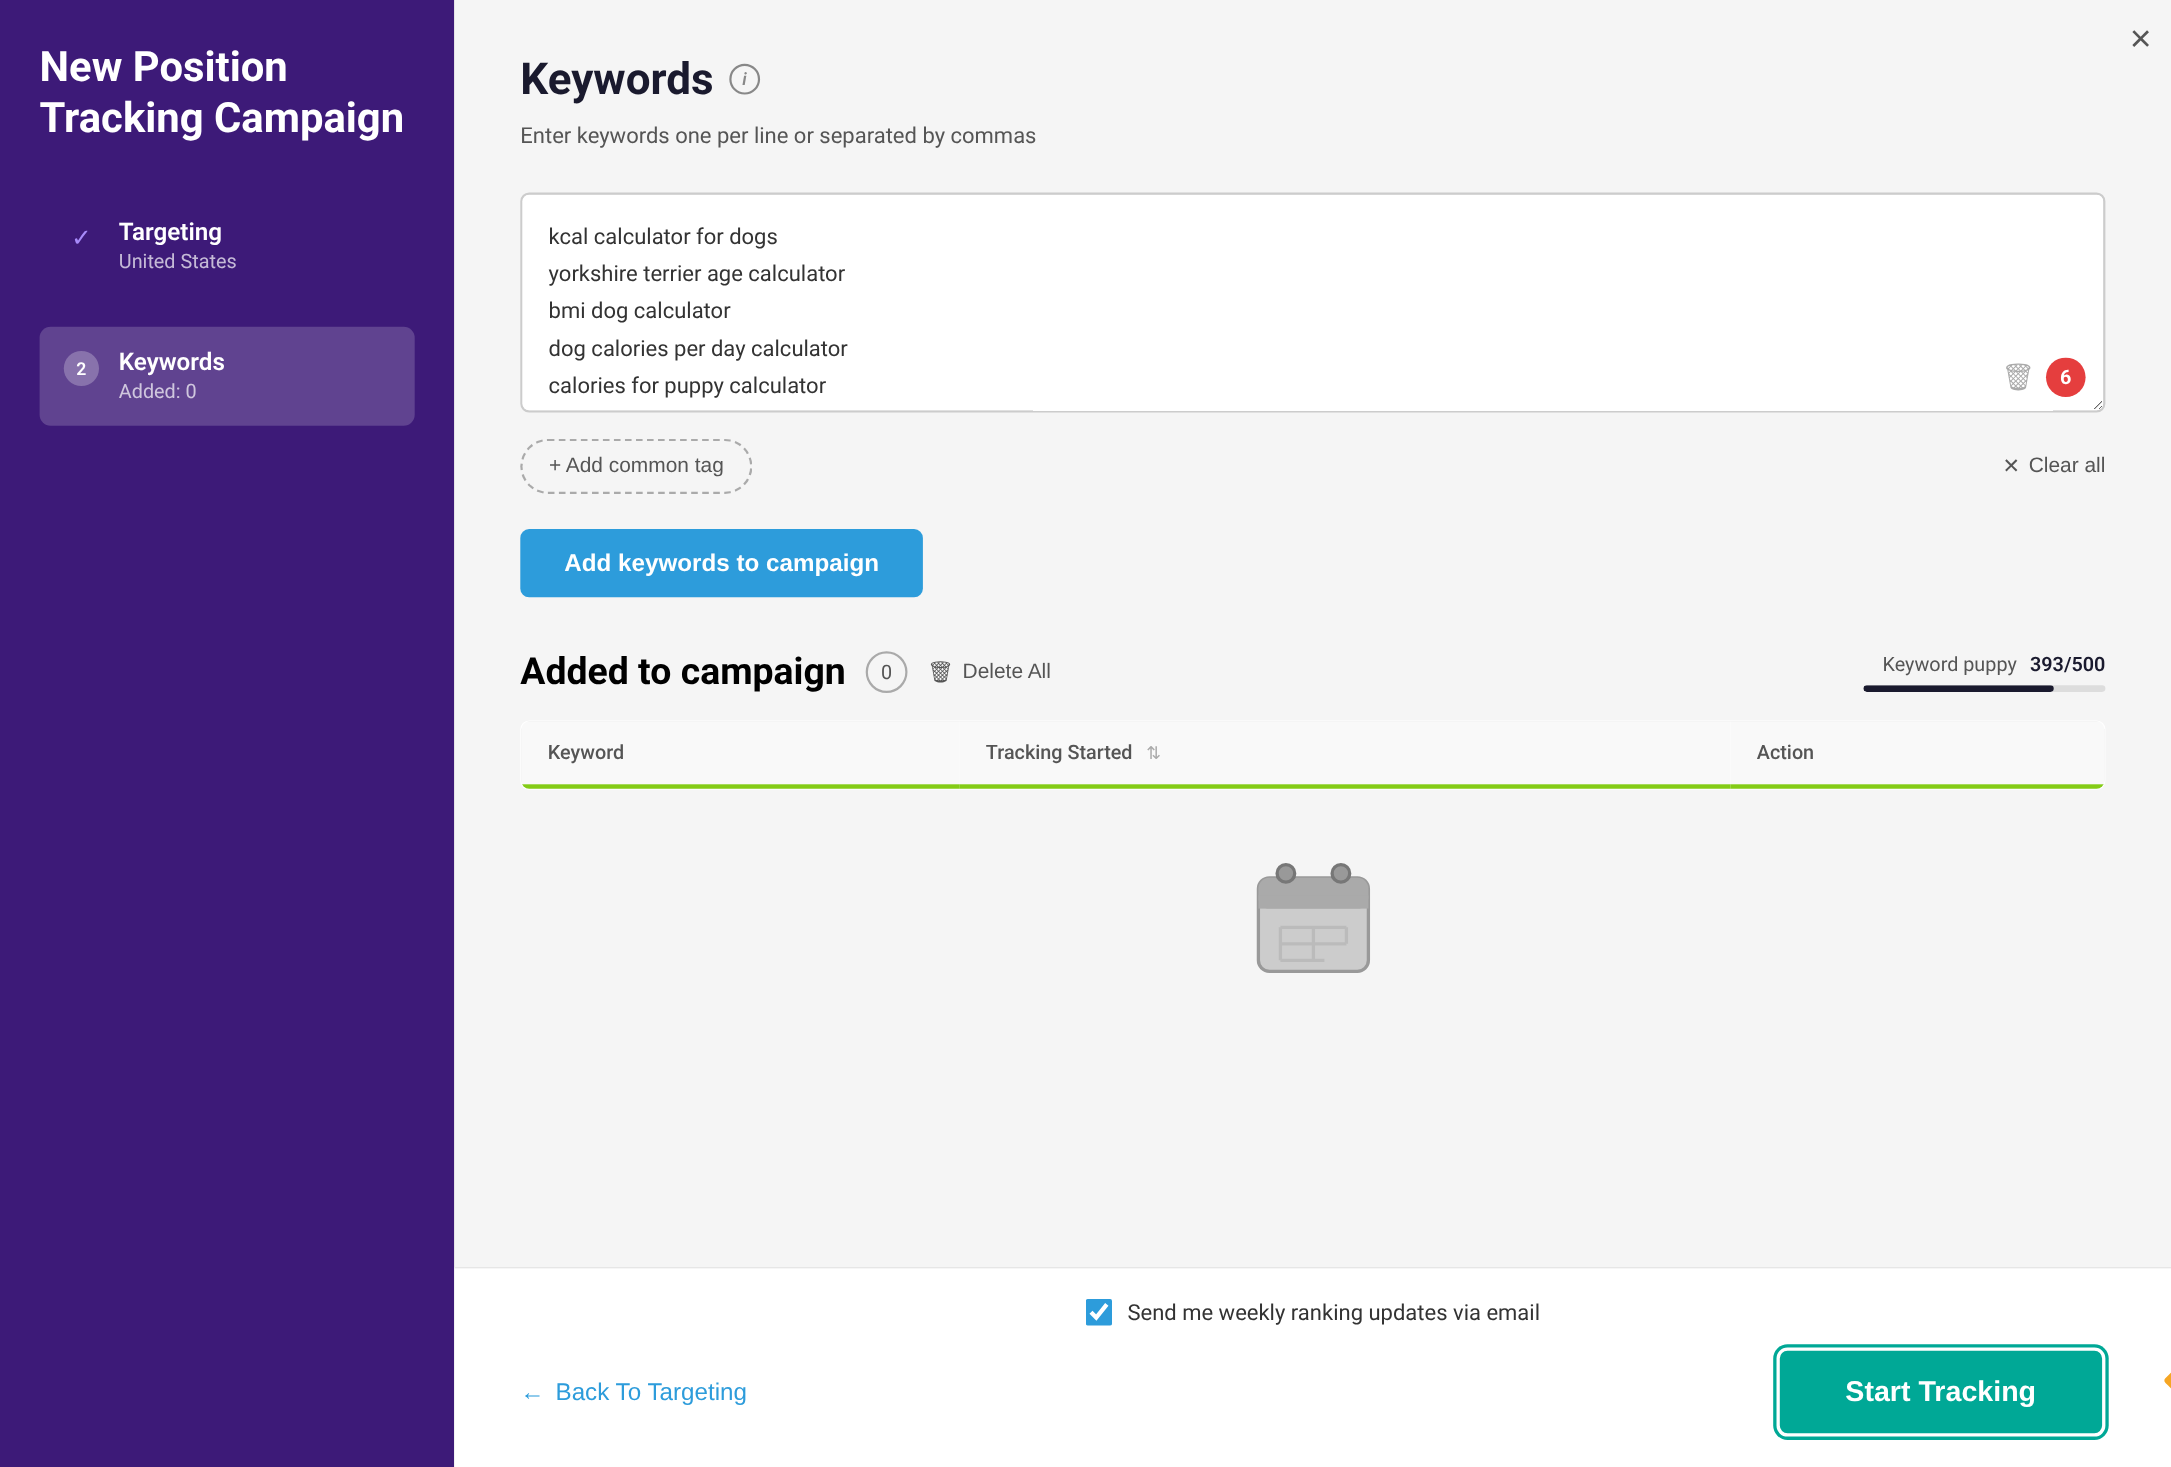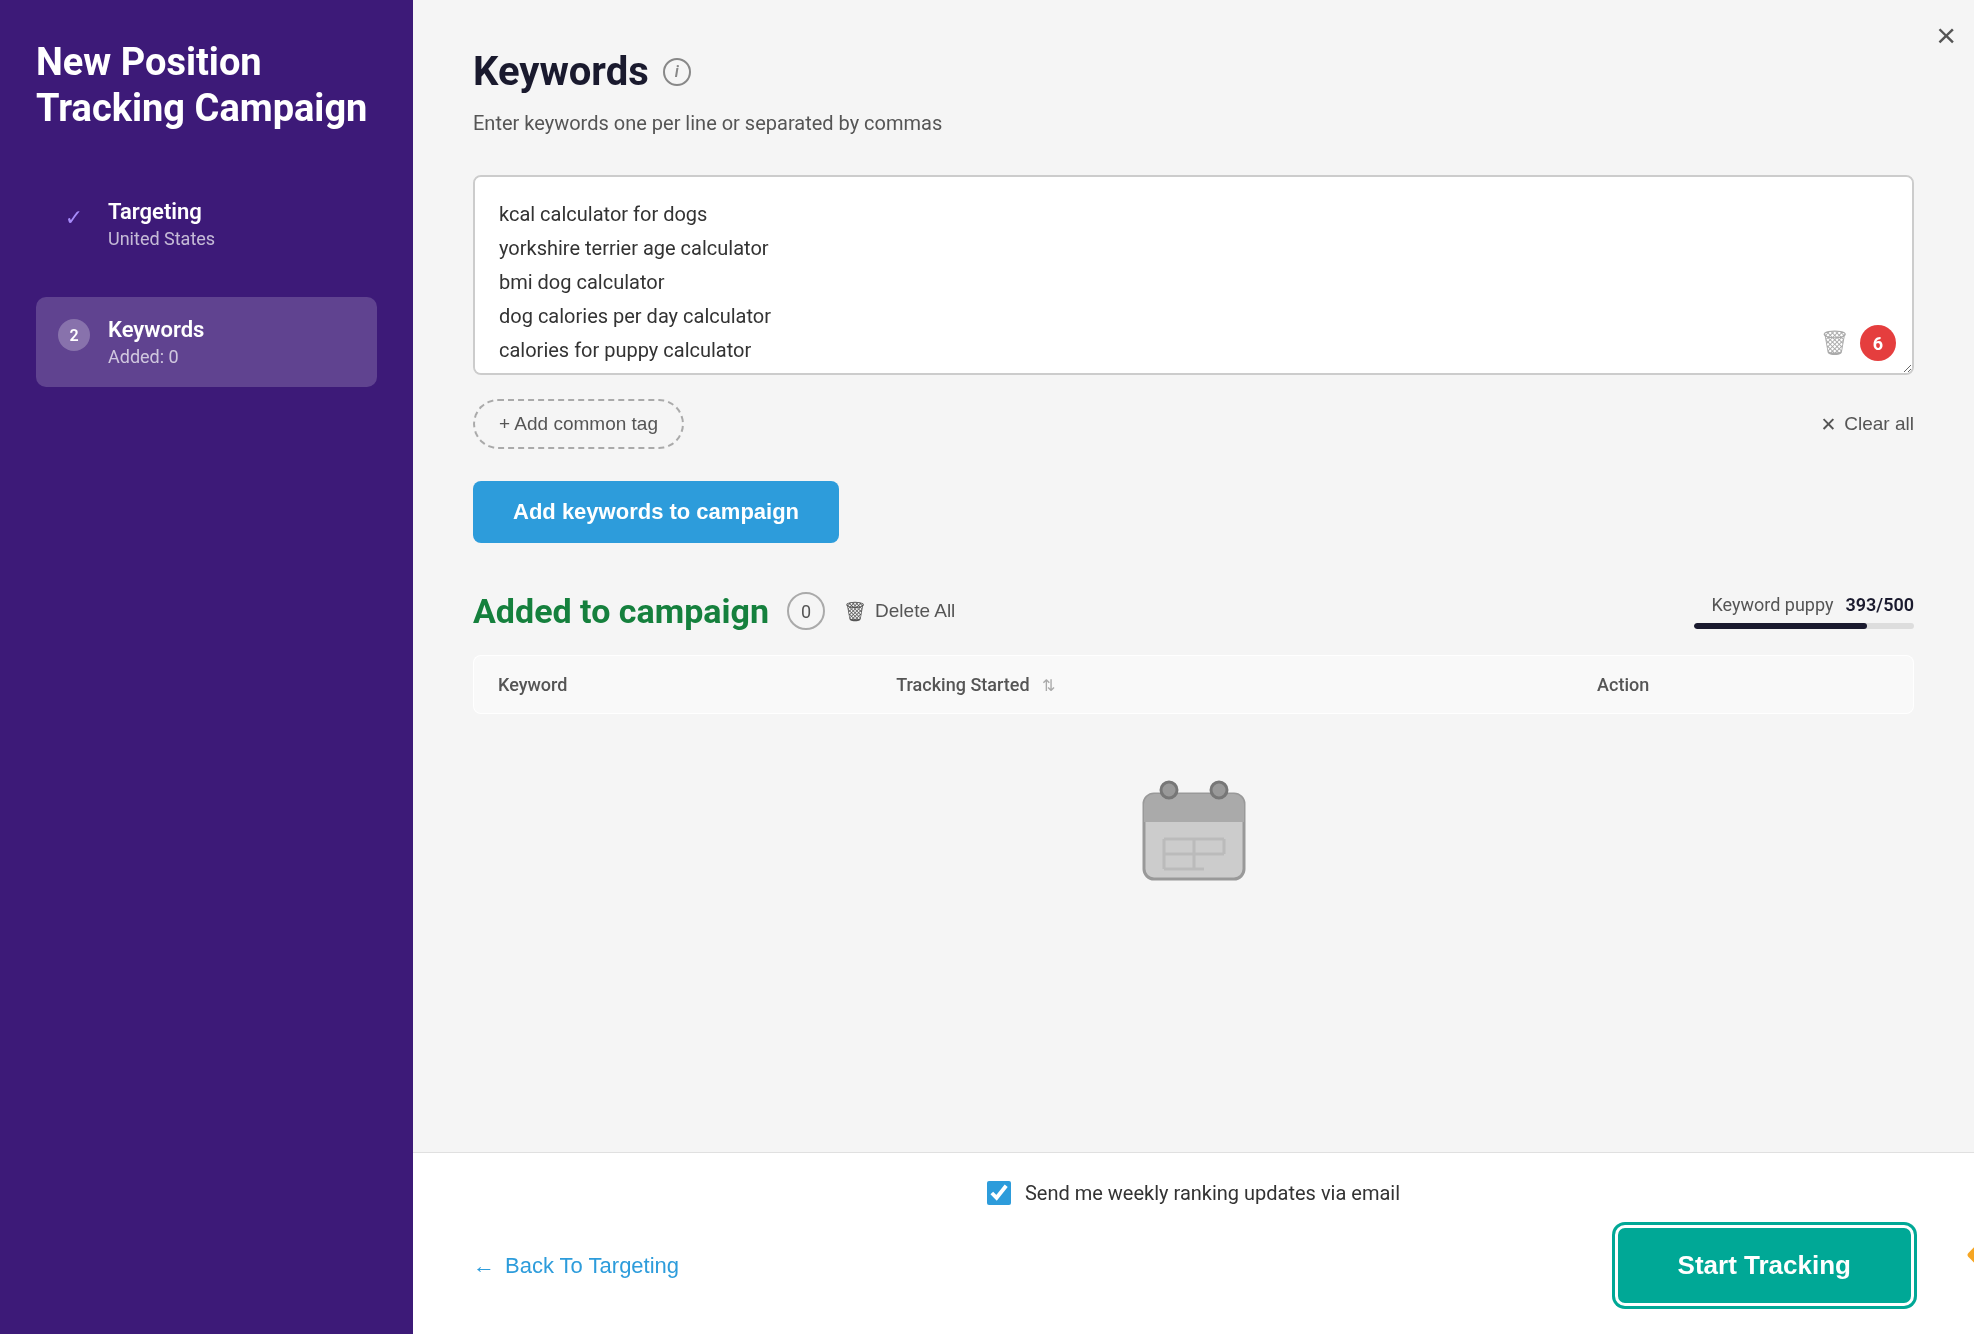--- a/index.html
+++ b/index.html
@@ -284,21 +284,21 @@
     
     .campaign-header {
       display: flex;
       align-items: center;
       gap: 18px;
       margin-bottom: 24px;
     }
     .campaign-title {
       font-size: 34px;
       font-weight: 700;
-      color: #15803d;
+      color: #000000;
     }
     .campaign-count {
       width: 38px;
       height: 38px;
       border: 2px solid #aaa;
       border-radius: 50%;
       display: flex;
       align-items: center;
       justify-content: center;
       font-size: 18px;
@@ -355,21 +355,21 @@
       overflow: hidden;
       border: 1px solid #e0e0e0;
     }
     .keywords-table th {
       padding: 18px 24px;
       text-align: left;
       font-size: 18px;
       font-weight: 500;
       color: #555;
       background: #f9f9f9;
-      border-bottom: 1px solid #84cc16;
+      border-bottom: 5px solid #84cc16;
     }
 
     
     .empty-state {
       display: flex;
       flex-direction: column;
       align-items: center;
       justify-content: center;
       padding: 60px 0;
     }

